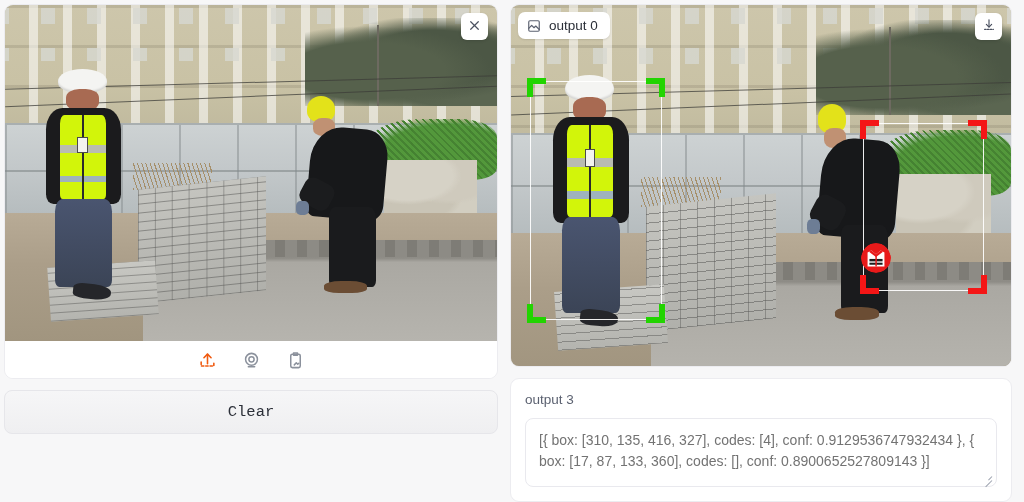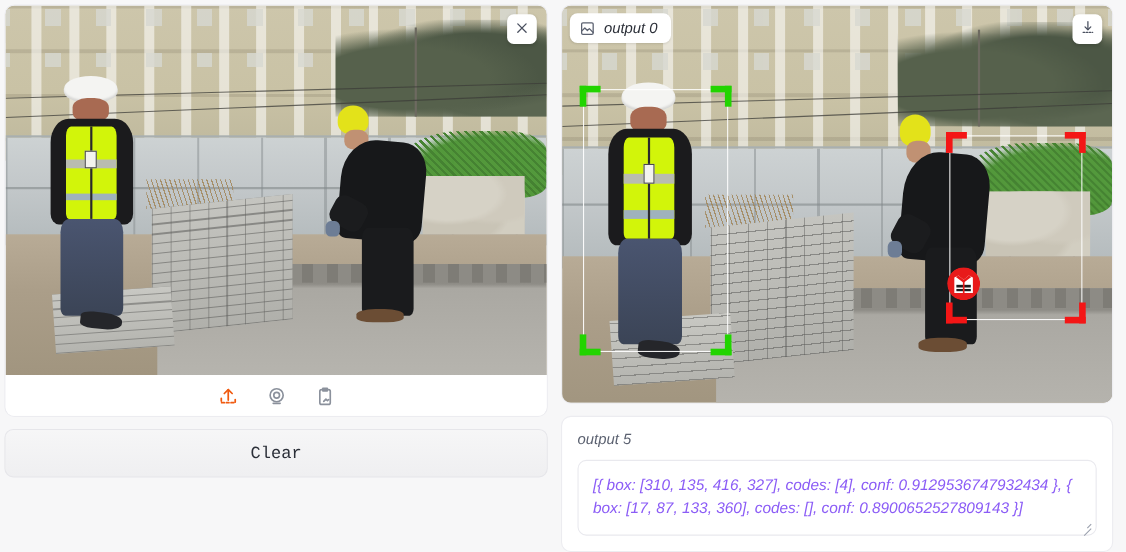--- a/index.html
+++ b/index.html
@@ -24,21 +24,21 @@
     gap: 12px;
     padding: 4px 4px 0 4px;
   }
 
   .col {
     display: flex;
     flex-direction: column;
     gap: 11px;
   }
   .col-left  { width: 494px; }
-  .col-right { width: 502px; font-style: italic; }
+  .col-right { width: 502px; }
 
   
   .panel {
     background: #ffffff;
     border: 1px solid #ececf0;
     border-radius: 9px;
     position: relative;
   }
 
   
@@ -368,21 +368,21 @@
     position: relative;
     border: 1px solid #e9e9ee;
     border-radius: 8px;
     background: #ffffff;
     padding: 11px 13px 14px 13px;
     min-height: 62px;
   }
   .ta-text {
     font-size: 14px;
     line-height: 1.5;
-    color: #8b5cf6;
+    color: #737373;
     word-break: break-word;
     white-space: pre-wrap;
   }
   .resizer {
     position: absolute; right: 4px; bottom: 3px;
     width: 10px; height: 10px; cursor: nwse-resize;
   }
   .resizer::before, .resizer::after {
     content:""; position:absolute; right:0;
     height:1px; background:#9aa0ad; transform-origin: right center;
@@ -578,20 +578,20 @@
               <path d="M12 3v12"></path>
                 <path d="M7.5 11L12 15.5 16.5 11"></path>
               <path d="M4.5 19.5h15" stroke-dasharray="2.6 2.2"></path>
             </svg>
           </span>
         </button>
       </div>
     </div>
 
     <div class="panel out-block">
-      <div class="out-label">output 5</div>
+      <div class="out-label">output 3</div>
       <div class="ta-wrap">
         <div class="ta-text">[{ box: [310, 135, 416, 327], codes: [4], conf: 0.9129536747932434 }, { box: [17, 87, 133, 360], codes: [], conf: 0.8900652527809143 }]</div>
         <div class="resizer"></div>
       </div>
     </div>
   </div>
 </div>
 
 </body></html>

